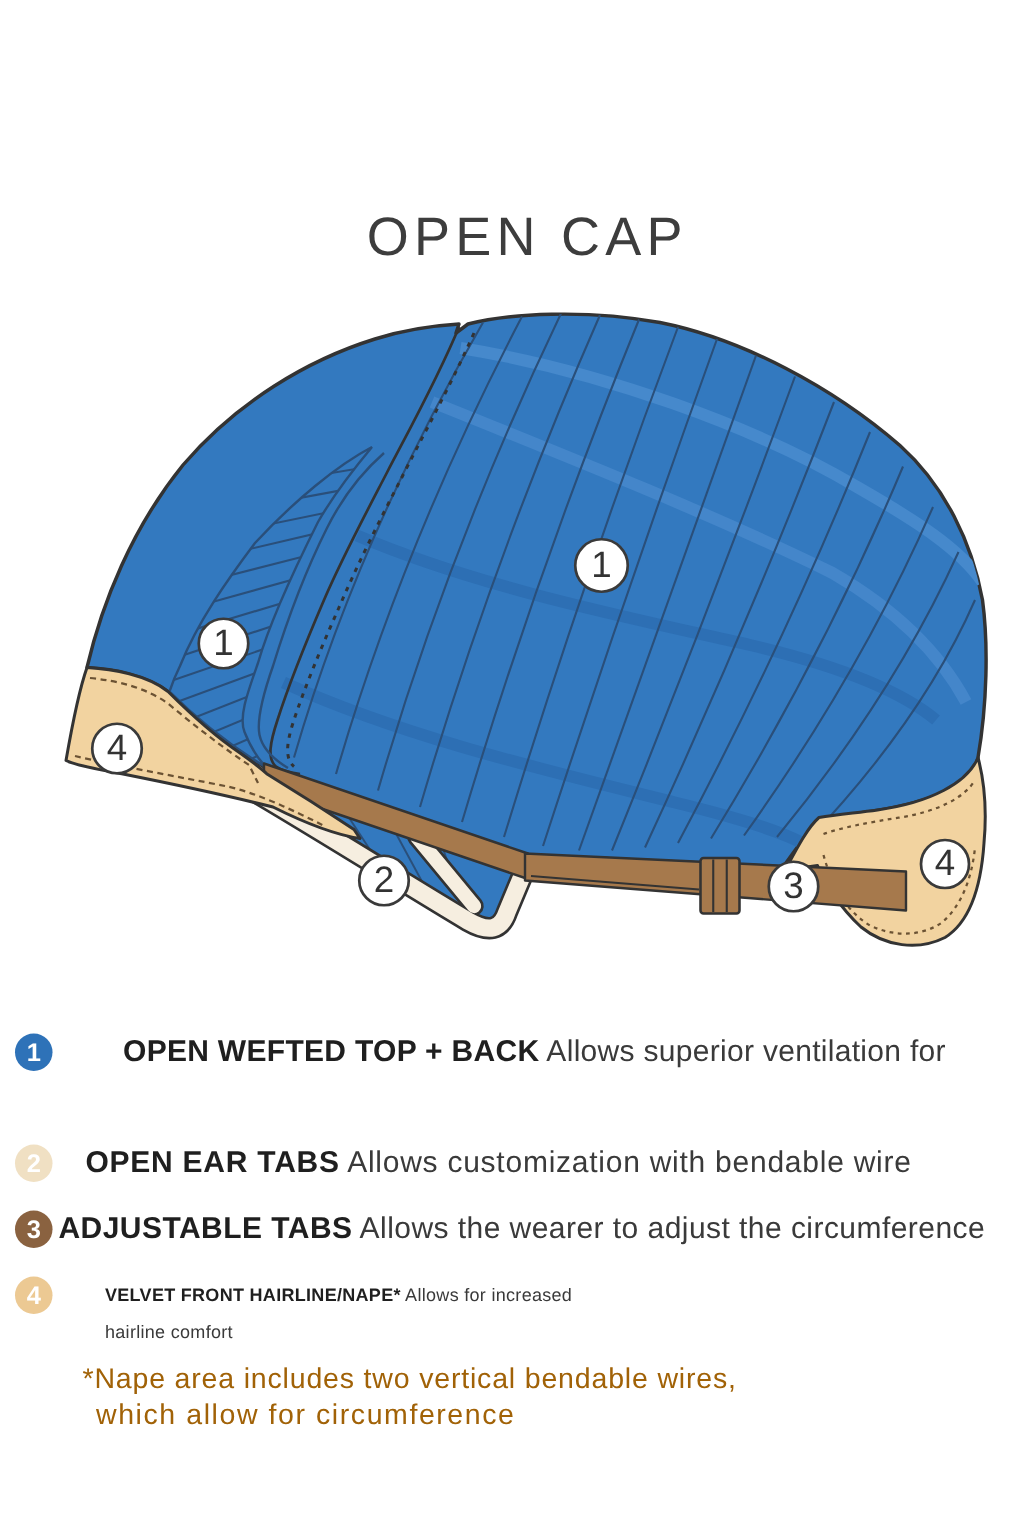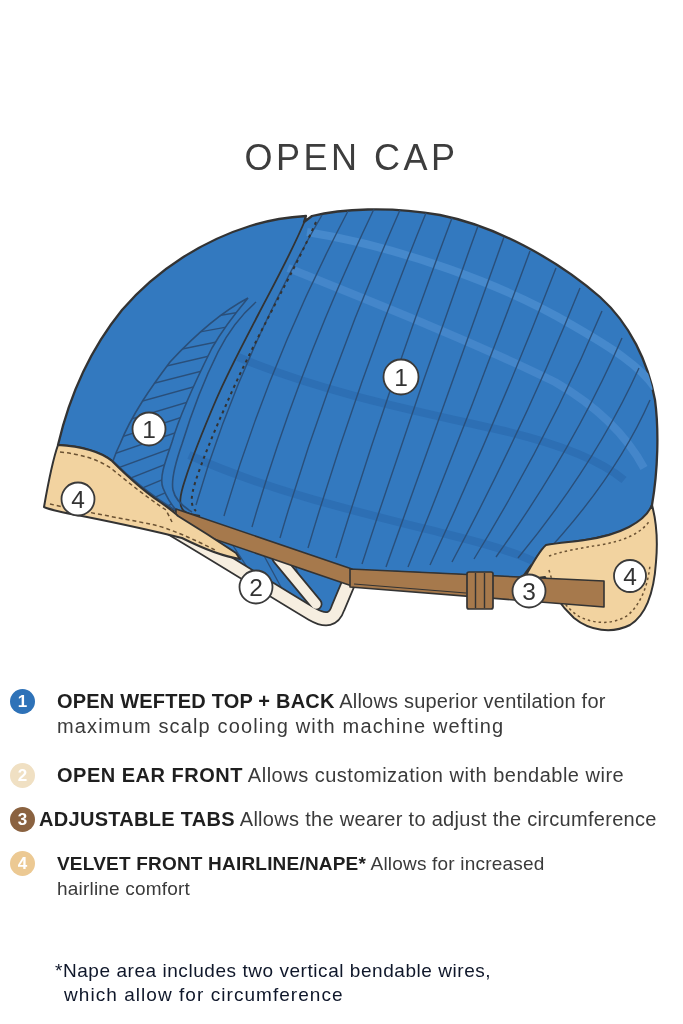--- a/index.html
+++ b/index.html
@@ -88,26 +88,26 @@
 <text x="256" y="587" font-family="Liberation Sans, sans-serif" font-size="24.5" fill="#333" text-anchor="middle" dominant-baseline="central">2</text>
 <circle cx="529" cy="591" r="16.5" fill="#ffffff" stroke="#3a3a3a" stroke-width="1.8"></circle>
 <text x="529" y="591" font-family="Liberation Sans, sans-serif" font-size="24.5" fill="#333" text-anchor="middle" dominant-baseline="central">3</text>
 <circle cx="78" cy="499" r="16.5" fill="#ffffff" stroke="#3a3a3a" stroke-width="1.8"></circle>
 <text x="78" y="499" font-family="Liberation Sans, sans-serif" font-size="24.5" fill="#333" text-anchor="middle" dominant-baseline="central">4</text>
 <circle cx="630" cy="576" r="16" fill="#ffffff" stroke="#3a3a3a" stroke-width="1.8"></circle>
 <text x="630" y="576" font-family="Liberation Sans, sans-serif" font-size="24.5" fill="#333" text-anchor="middle" dominant-baseline="central">4</text>
 </svg>
 <div style="position:absolute;left:10px;top:689px;width:660px">
 <span style="position:absolute;left:0;top:0;width:25px;height:25px;border-radius:50%;background:#2e72b8;color:#fff;font-weight:bold;font-size:17px;text-align:center;line-height:25px">1</span>
-<div style="margin-left:47px;white-space:nowrap;font-size:20px;letter-spacing:0.2px;line-height:25px;color:#3a3a3a"><b>OPEN WEFTED TOP + BACK</b> Allows superior ventilation for<br><span style="letter-spacing:1.15px">maximum scalp cooling with machine wefting</span></div>
+<div style="margin-left:72px;white-space:nowrap;font-size:20px;letter-spacing:0.2px;line-height:25px;color:#3a3a3a"><b>OPEN WEFTED TOP + BACK</b> Allows superior ventilation for<br></div>
 </div>
 <div style="position:absolute;left:10px;top:763px;width:660px">
 <span style="position:absolute;left:0;top:0;width:25px;height:25px;border-radius:50%;background:#f0e0c3;color:#fff;font-weight:bold;font-size:17px;text-align:center;line-height:25px">2</span>
-<div style="margin-left:47px;white-space:nowrap;font-size:20px;letter-spacing:0.5px;line-height:25px;color:#3a3a3a"><b>OPEN EAR FRONT</b> Allows customization with bendable wire</div>
+<div style="margin-left:47px;white-space:nowrap;font-size:20px;letter-spacing:0.5px;line-height:25px;color:#3a3a3a"><b>OPEN EAR TABS</b> Allows customization with bendable wire</div>
 </div>
 <div style="position:absolute;left:10px;top:807px;width:660px">
 <span style="position:absolute;left:0;top:0;width:25px;height:25px;border-radius:50%;background:#8a6240;color:#fff;font-weight:bold;font-size:17px;text-align:center;line-height:25px">3</span>
 <div style="margin-left:29px;white-space:nowrap;font-size:20px;letter-spacing:0.3px;line-height:25px;color:#3a3a3a"><b>ADJUSTABLE TABS</b> Allows the wearer to adjust the circumference</div>
 </div>
 <div style="position:absolute;left:10px;top:851px;width:660px">
 <span style="position:absolute;left:0;top:0;width:25px;height:25px;border-radius:50%;background:#ecc993;color:#fff;font-weight:bold;font-size:17px;text-align:center;line-height:25px">4</span>
-<div style="margin-left:47px;white-space:nowrap;font-size:19px;letter-spacing:0.2px;line-height:25px;color:#3a3a3a"><b>VELVET FRONT HAIRLINE/NAPE*</b> Allows for increased<br>hairline comfort</div>
+<div style="margin-left:60px;white-space:nowrap;font-size:12px;letter-spacing:0.2px;line-height:25px;color:#3a3a3a"><b>VELVET FRONT HAIRLINE/NAPE*</b> Allows for increased<br>hairline comfort</div>
 </div>
-<div style="position:absolute;left:55px;top:959px;font-size:19px;letter-spacing:0.55px;line-height:24px;color:#0f172a">*Nape area includes two vertical bendable wires,<br><span style="margin-left:9px"></span><span style="letter-spacing:1.05px">which allow for circumference</span></div>
+<div style="position:absolute;left:55px;top:908px;font-size:19px;letter-spacing:0.55px;line-height:24px;color:#a16207">*Nape area includes two vertical bendable wires,<br><span style="margin-left:9px"></span><span style="letter-spacing:1.05px">which allow for circumference</span></div>
 </body></html>

